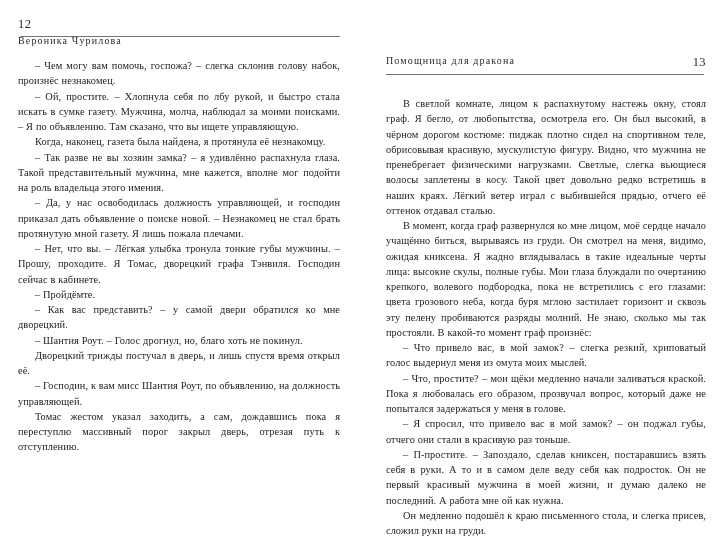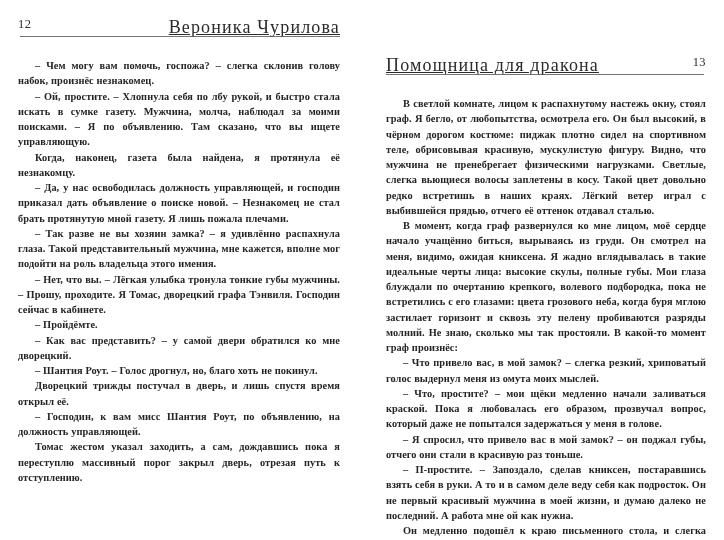--- a/index.html
+++ b/index.html
@@ -49,36 +49,35 @@
   .page-right { padding: 0 18px 0 24px; }
 
   .running-head {
     position: relative;
     height: 46px;
     display: flex;
     align-items: flex-start;
     padding-top: 18px;
     box-sizing: border-box;
   }
-  .running-head.left  { justify-content: space-between; }
+  .running-head.left  { justify-content: space-between; flex-direction: column; }
   .running-head.right { justify-content: space-between; margin-top: 38px; }
 
   .folio {
     font-size: 12.5px;
     letter-spacing: 0.4px;
     color: #2c2a2b;
     line-height: 1;
   }
   .head-title {
-    font-size: 18px;
+    font-size: 10px;
     letter-spacing: 1.15px;
     color: #2c2a2b;
     line-height: 1;
     white-space: nowrap;
-    text-decoration: underline;
   }
 
   .head-rule {
     position: absolute;
     left: 0;
     right: 0;
     bottom: 9px;
     height: 1px;
     background: #5d5a5b;
     opacity: 0.85;
@@ -93,21 +92,20 @@
     text-align: justify;
     text-justify: inter-word;
     letter-spacing: 0.06px;
     color: #262324;
     -webkit-font-smoothing: antialiased;
   }
   .text-block p {
     margin: 0;
     text-indent: 17px;
     word-spacing: 0.2px;
-    font-weight: bold;
   }
 
   
   .text-block, .folio, .head-title {
     text-rendering: optimizeLegibility;
   }
 </style>
 </head>
 <body>
 
@@ -120,22 +118,22 @@
     <div class="running-head left">
       <span class="folio">12</span>
       <span class="head-title">Вероника Чурилова</span>
       <div class="head-rule"></div>
     </div>
 
     <div class="text-block">
       <p>– Чем могу вам помочь, госпожа? – слегка склонив голову набок, произнёс незнакомец.</p>
       <p>– Ой, простите. – Хлопнула себя по лбу рукой, и быстро стала искать в сумке газету. Мужчина, молча, наблюдал за моими поисками. – Я по объявлению. Там сказано, что вы ищете управляющую.</p>
       <p>Когда, наконец, газета была найдена, я протянула её незнакомцу.</p>
+      <p>– Так разве не вы хозяин замка? – я удивлённо распахнула глаза. Такой представительный мужчина, мне кажется, вполне мог подойти на роль владельца этого имения.</p>
       <p>– Да, у нас освободилась должность управляющей, и господин приказал дать объявление о поиске новой. – Незнакомец не стал брать протянутую мной газету. Я лишь пожала плечами.</p>
-      <p>– Так разве не вы хозяин замка? – я удивлённо распахнула глаза. Такой представительный мужчина, мне кажется, вполне мог подойти на роль владельца этого имения.</p>
       <p>– Нет, что вы. – Лёгкая улыбка тронула тонкие губы мужчины. – Прошу, проходите. Я Томас, дворецкий графа Тэнвиля. Господин сейчас в кабинете.</p>
       <p>– Пройдёмте.</p>
       <p>– Как вас представить? – у самой двери обратился ко мне дворецкий.</p>
       <p>– Шантия Роут. – Голос дрогнул, но, благо хоть не покинул.</p>
       <p>Дворецкий трижды постучал в дверь, и лишь спустя время открыл её.</p>
       <p>– Господин, к вам мисс Шантия Роут, по объявлению, на должность управляющей.</p>
       <p>Томас жестом указал заходить, а сам, дождавшись пока я переступлю массивный порог закрыл дверь, отрезая путь к отступлению.</p>
     </div>
   </div>
 

